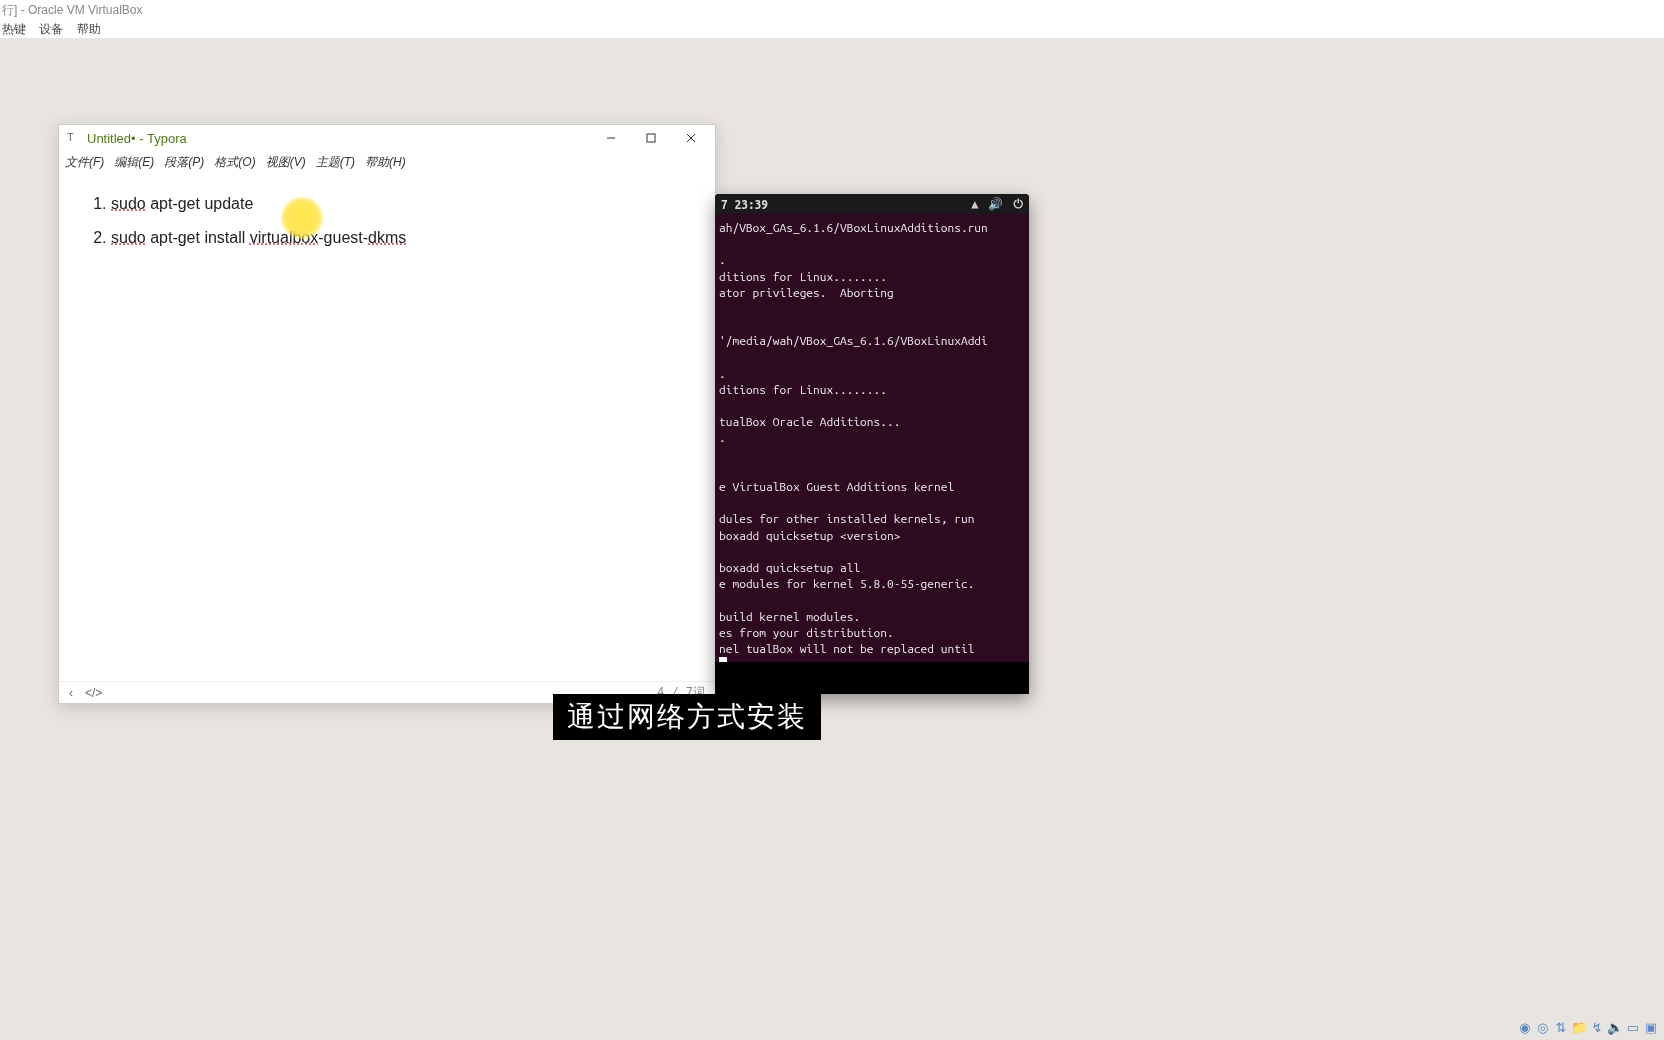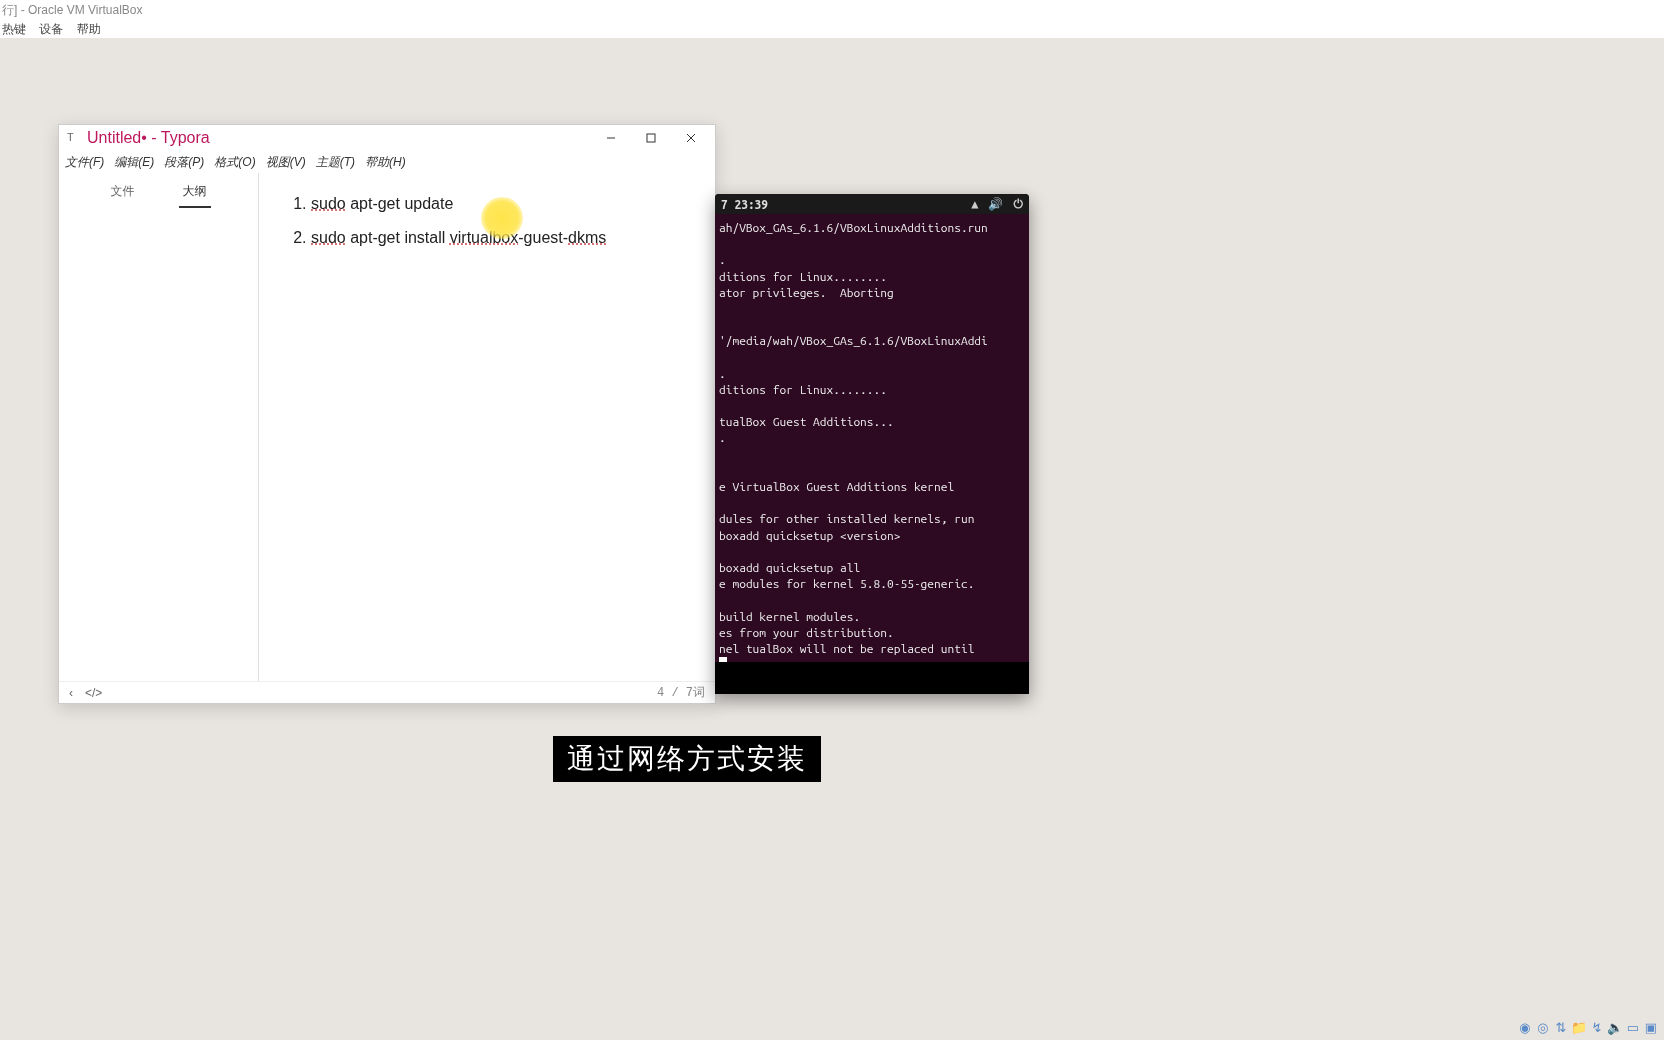--- a/index.html
+++ b/index.html
@@ -45,21 +45,21 @@
     height: 26px;
     display: flex; align-items: center;
     padding: 0 4px 0 8px;
   }
   .typora-caption .t-icon {
     width: 14px; height: 14px;
     font-size: 11px;
     color: #666;
     margin-right: 6px;
   }
-  .typora-caption .title { font-size: 16px; color: #be185d; flex: 0 0 auto; }
+  .typora-caption .title { font-size: 13px; color: #4d7c0f; flex: 0 0 auto; }
   .typora-caption .spacer { flex: 1; }
   .typora-caption .winbtn {
     width: 40px; height: 26px;
     display: flex; align-items: center; justify-content: center;
     color: #333; font-family: "Segoe MDL2 Assets", sans-serif;
   }
   .typora-menubar {
     height: 22px;
     display: flex; align-items: center;
     padding: 0 6px;
@@ -169,21 +169,21 @@
   }
   .term-cursor {
     display:inline-block;
     width:8px; height:14px;
     background:#fff;
   }
 
   
   .subtitle {
     position: absolute;
-    left: 553px; top: 736px;
+    left: 553px; top: 694px;
     background: #000;
     color: #fff;
     font-size: 28px;
     padding: 4px 14px;
     letter-spacing: 2px;
     font-family: "SimSun","Microsoft YaHei",serif;
   }
 
   
   .tray {
@@ -232,26 +232,20 @@
   <div class="typora-menubar">
     <span>文件(F)</span>
     <span>编辑(E)</span>
     <span>段落(P)</span>
     <span>格式(O)</span>
     <span>视图(V)</span>
     <span>主题(T)</span>
     <span>帮助(H)</span>
   </div>
   <div class="typora-body">
-    <div class="typora-sidepanel">
-      <div class="sidepanel-tabs">
-        <div class="tab">文件</div>
-        <div class="tab active">大纲</div>
-      </div>
-    </div>
     <div class="typora-editor">
       <ol class="doclist">
         <li>
           <span class="squig">sudo</span><span> apt-get update</span>
         </li>
         <li>
           <span class="squig">sudo</span><span> apt-get install </span><span class="squig">virtualbox</span><span>-guest-</span><span class="squig">dkms</span>
         </li>
       </ol>
       <div class="highlight-circle" style="left:222px; top:24px;"></div>
@@ -278,21 +272,21 @@
 <span>.</span>
 <span>ditions for Linux........</span>
 <span>ator privileges.  Aborting</span>
 <span></span>
 <span></span>
 <span>'/media/wah/VBox_GAs_6.1.6/VBoxLinuxAddi</span>
 <span></span>
 <span>.</span>
 <span>ditions for Linux........</span>
 <span></span>
-<span>tualBox Guest Additions...</span>
+<span>tualBox Oracle Additions...</span>
 <span>.</span>
 <span></span>
 <span></span>
 <span>e VirtualBox Guest Additions kernel</span>
 <span></span>
 <span>dules for other installed kernels, run</span>
 <span>boxadd quicksetup &lt;version&gt;</span>
 <span></span>
 <span>boxadd quicksetup all</span>
 <span>e modules for kernel 5.8.0-55-generic.</span>

